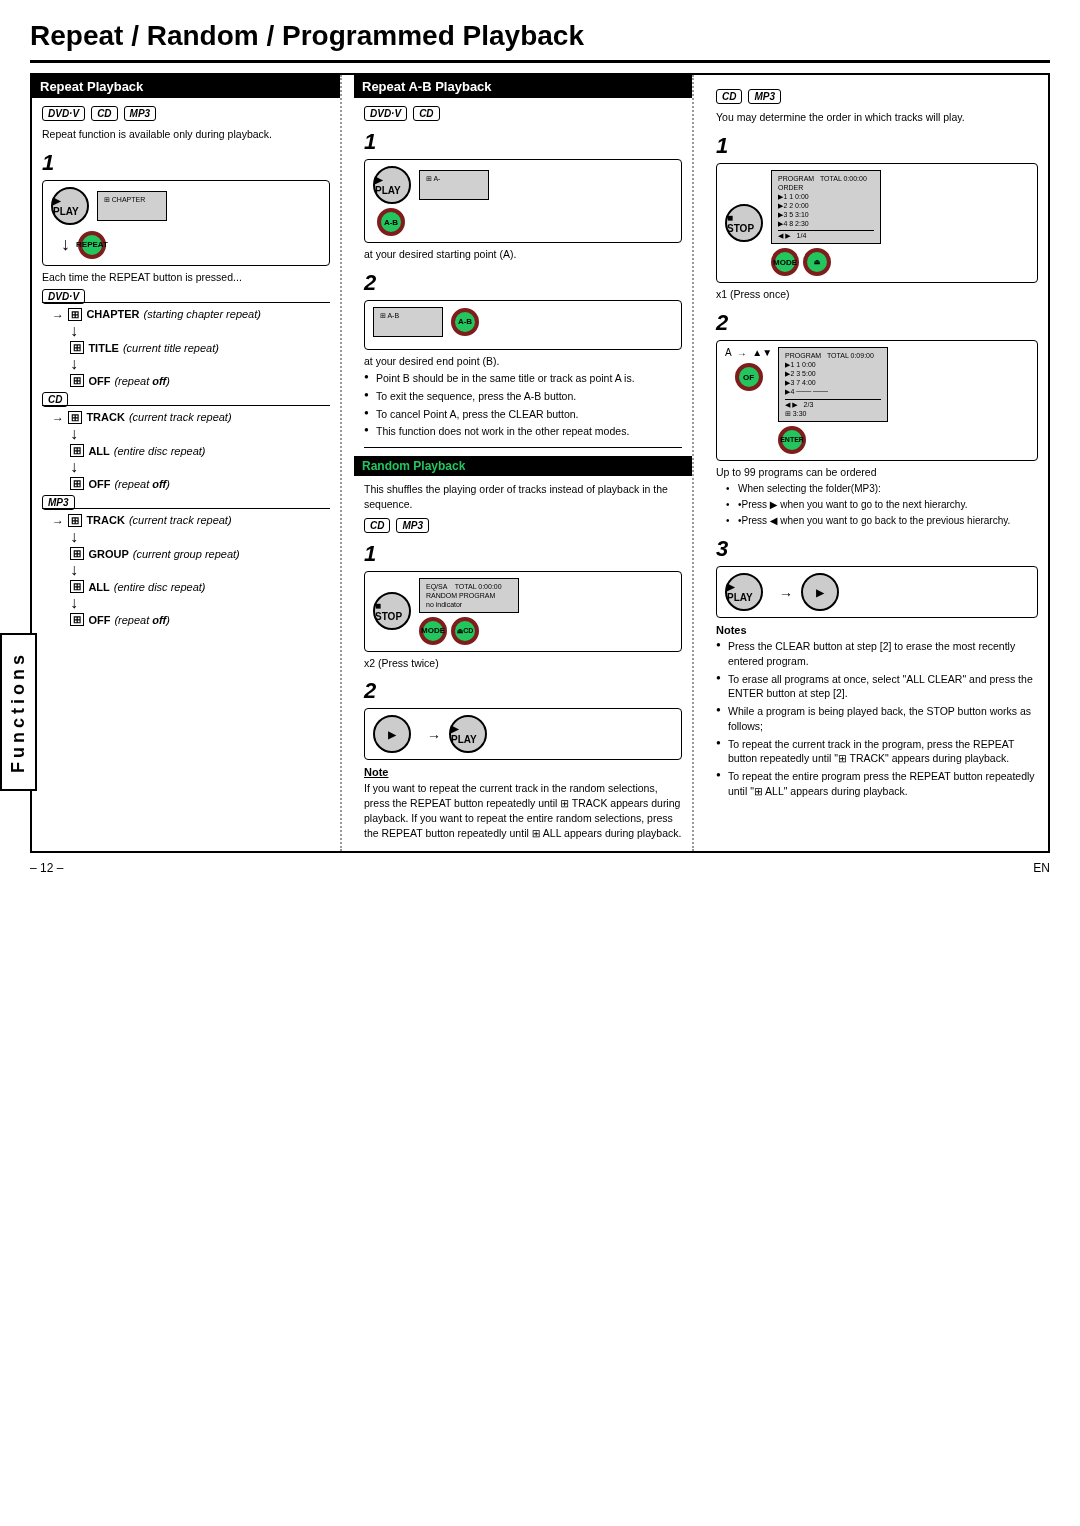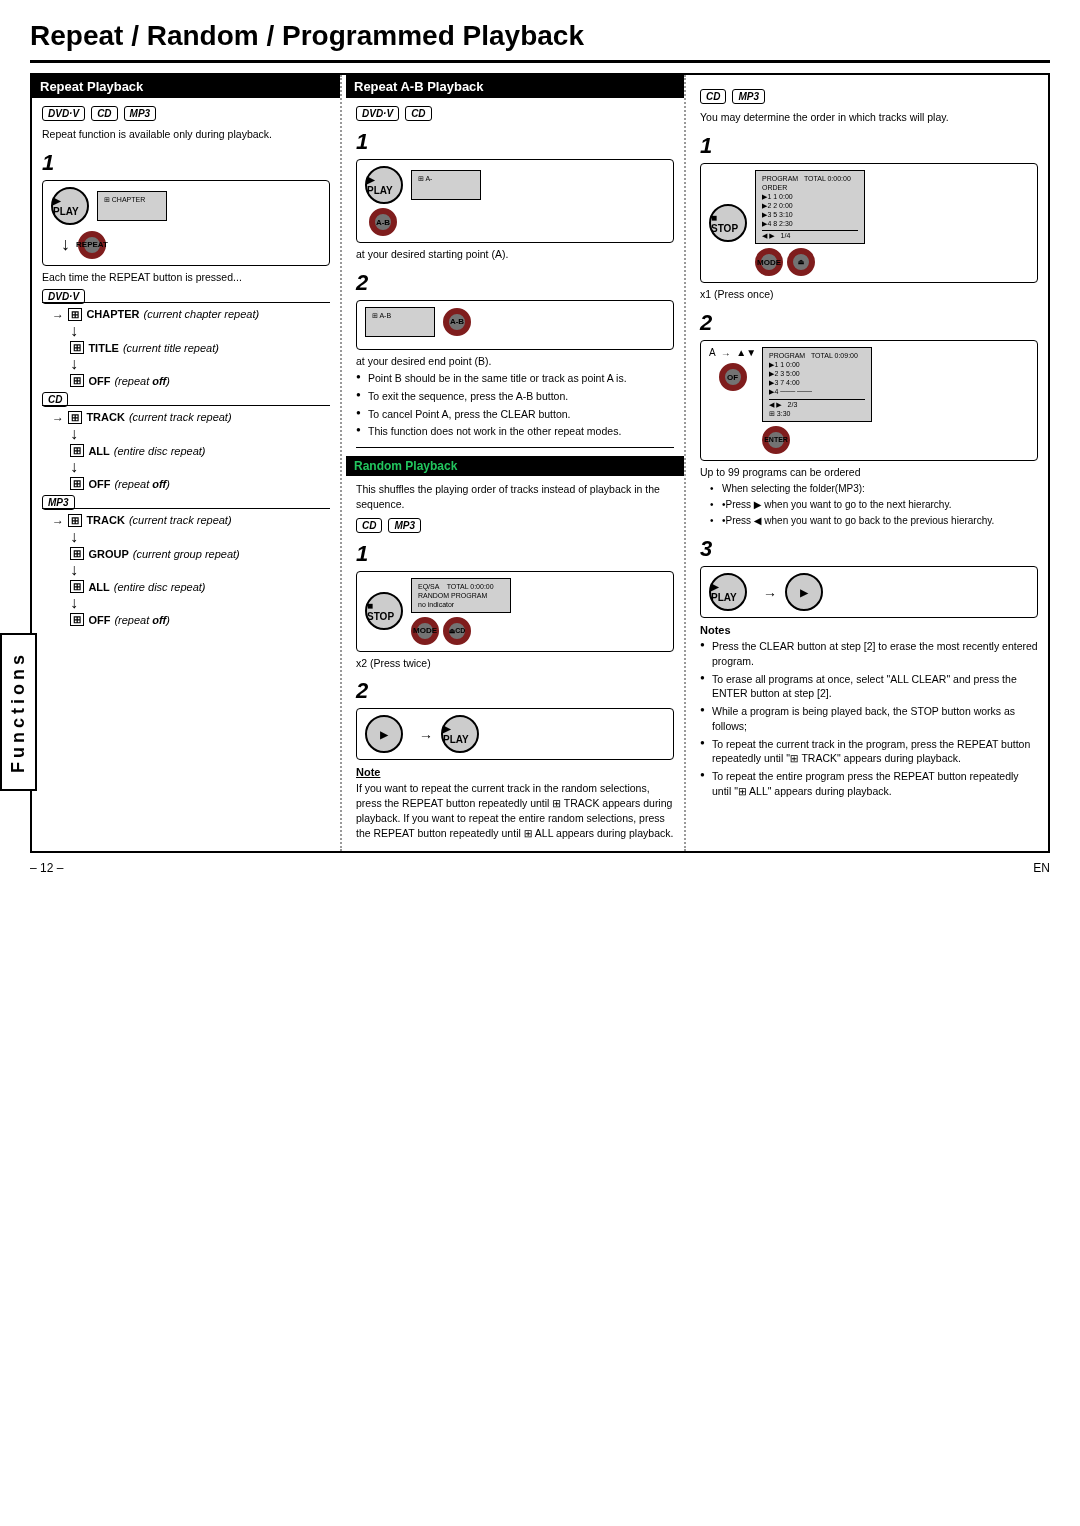--- a/index.html
+++ b/index.html
@@ -14,21 +14,21 @@
     }
     h1.main-title {
       font-size: 28px;
       font-weight: bold;
       border-bottom: 3px solid #000;
       padding-bottom: 8px;
       margin-bottom: 10px;
     }
     .columns-wrapper {
       display: flex;
-      gap: 4px;
+      gap: 12px;
       border: 2px solid #000;
       position: relative;
     }
     .col {
       flex: 1;
       padding: 8px 10px;
       border-right: 2px dotted #999;
       position: relative;
     }
     .col:last-child { border-right: none; }
@@ -180,22 +180,22 @@
       display: flex;
       align-items: center;
       justify-content: center;
       font-size: 10px;
       font-weight: bold;
     }
     .remote-small-circle {
       width: 28px;
       height: 28px;
       border-radius: 50%;
-      border: 6px solid #7f1d1d;
-      background: #737373;
+      border: 4px solid #7f1d1d;
+      background: #22c55e;
       display: flex;
       align-items: center;
       justify-content: center;
       font-size: 9px;
       font-weight: bold;
     }
     .diag-screen {
       border: 1.5px solid #000;
       background: #d0d0d0;
       padding: 3px 6px;
@@ -259,21 +259,21 @@
     <p class="body-text">Each time the REPEAT button is pressed...</p>
 
     <div class="section-label">
       <span class="badge dvd-badge">DVD·V</span>
     </div>
     <div class="chain-group">
       <div class="chain-item">
         <span class="arrow-right">→</span>
         <span class="chain-icon">⊞</span>
         <span class="chain-label bold">CHAPTER</span>
-        <span class="chain-desc italic">(current chapter repeat)</span>
+        <span class="chain-desc italic">(starting chapter repeat)</span>
       </div>
       <div style="font-size:16px; margin-left:18px;">↓</div>
       <div class="chain-item">
         <span style="width:14px;"></span>
         <span class="chain-icon">⊞</span>
         <span class="chain-label bold">TITLE</span>
         <span class="chain-desc italic">(current title repeat)</span>
       </div>
       <div style="font-size:16px; margin-left:18px;">↓</div>
       <div class="chain-item">

